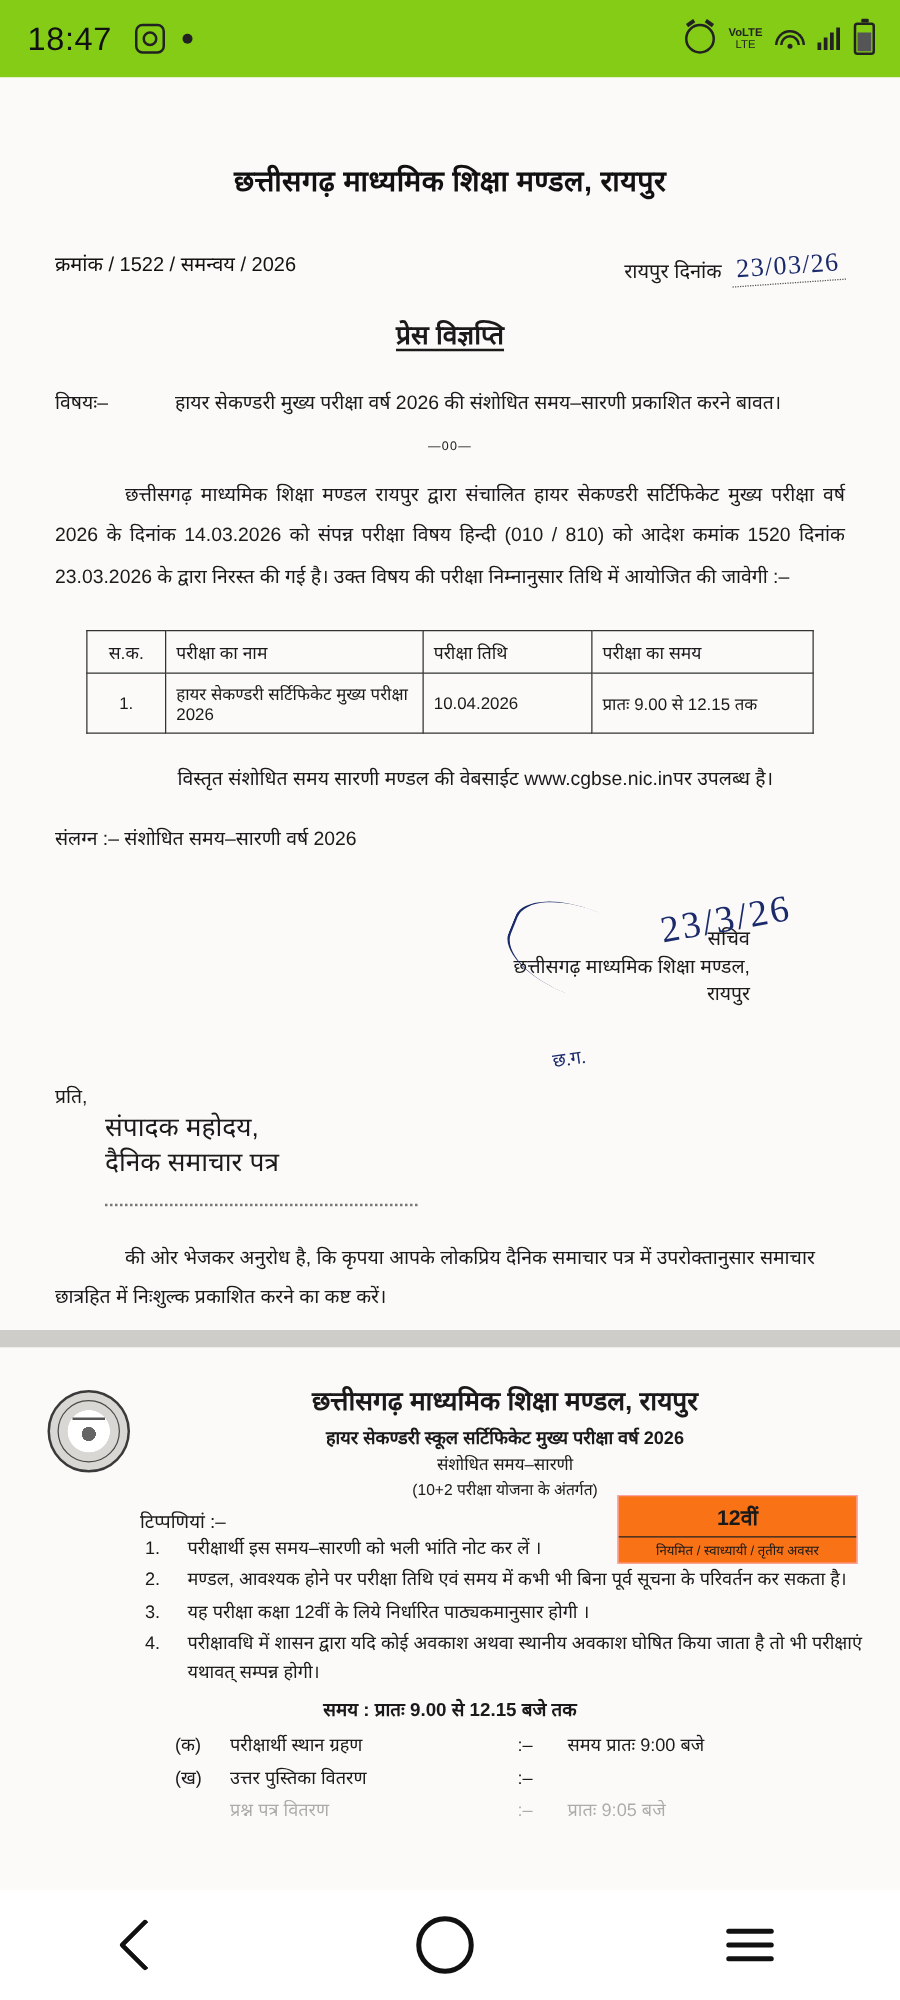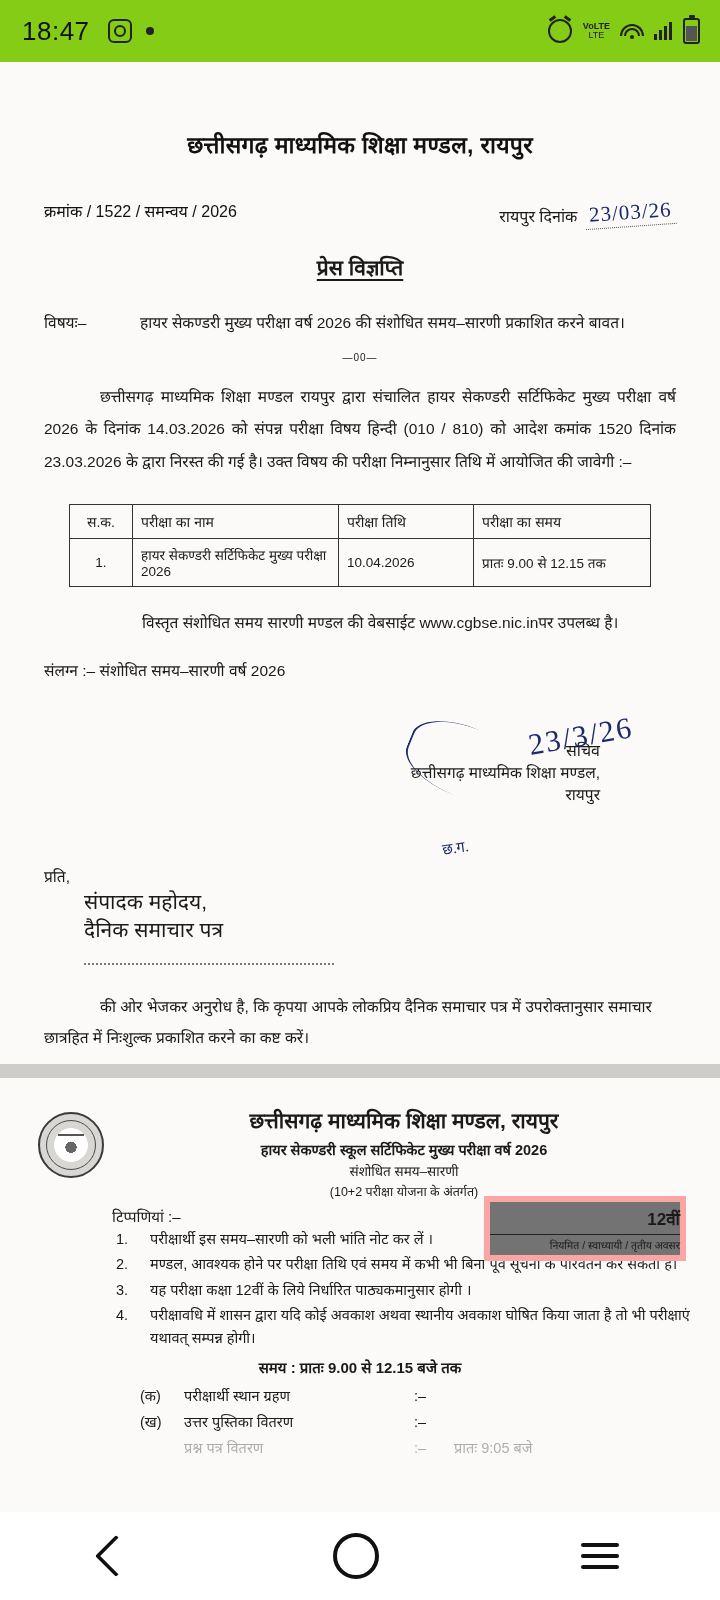--- a/index.html
+++ b/index.html
@@ -339,24 +339,24 @@
   }
   .p2-titles { flex: 1; text-align: center; }
   .p2-t1 { font-size: 21px; font-weight: bold; }
   .p2-t2 { font-size: 14.5px; font-weight: bold; margin-top: 5px; }
   .p2-t3 { font-size: 13.5px; margin-top: 3px; }
   .p2-t4 { font-size: 12.5px; margin-top: 3px; }
   .class-box {
     position: absolute;
     right: 34px;
     top: 118px;
-    border: 6px solid #fca5a5;
+    border: 1px solid #fca5a5;
     width: 190px;
-    text-align: right;
-    background: #737373;
+    text-align: center;
+    background: #f97316;
   }
   .class-box .cb-main { font-size: 17px; font-weight: bold; padding: 5px 0 4px 0; border-bottom: 1px solid #222; }
   .class-box .cb-sub { font-size: 10.5px; padding: 3px 0; }
   .notes-head { font-size: 15px; margin-top: 6px; padding-left: 82px; }
   .notes-list { margin-top: 2px; padding-left: 86px; }
   .note-row { display: flex; font-size: 14.5px; line-height: 1.55; margin-bottom: 3px; }
   .note-num { width: 34px; flex: none; }
   .note-txt { flex: 1; }
   .time-line { text-align: center; font-size: 15px; font-weight: bold; margin-top: 8px; }
   .sub-rows { margin-top: 8px; padding-left: 110px; font-size: 14.5px; }
@@ -534,20 +534,21 @@
       </div>
     </div>
 
     <div class="time-line">समय : प्रातः 9.00 से 12.15 बजे तक</div>
 
     <div class="sub-rows">
       <div class="sub-row">
         <span class="sr-k">(क)</span>
         <span class="sr-l">परीक्षार्थी स्थान ग्रहण</span>
         <span class="sr-d">:–</span>
+        <span class="sr-v">समय प्रातः 9:00 बजे</span>
       </div>
       <div class="sub-row">
         <span class="sr-k">(ख)</span>
         <span class="sr-l">उत्तर पुस्तिका वितरण</span>
         <span class="sr-d">:–</span>
         <span class="sr-v"></span>
       </div>
       <div class="sub-row fade-row">
         <span class="sr-k"></span>
         <span class="sr-l">प्रश्न पत्र वितरण</span>

